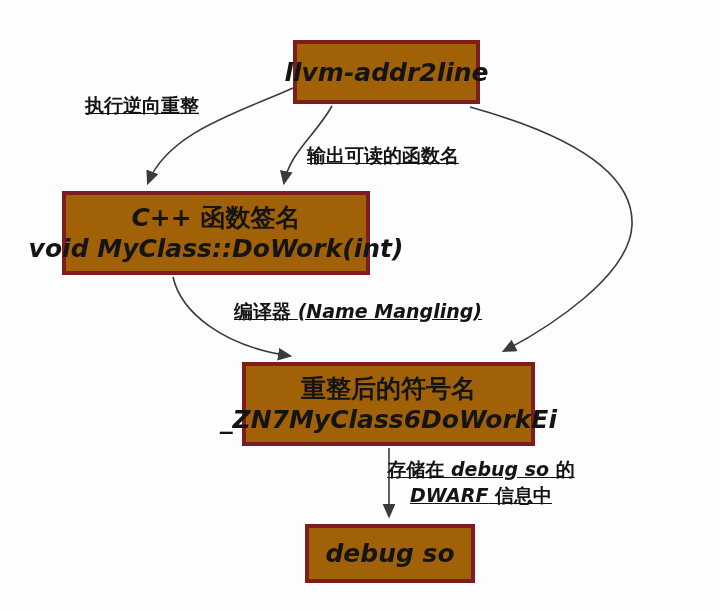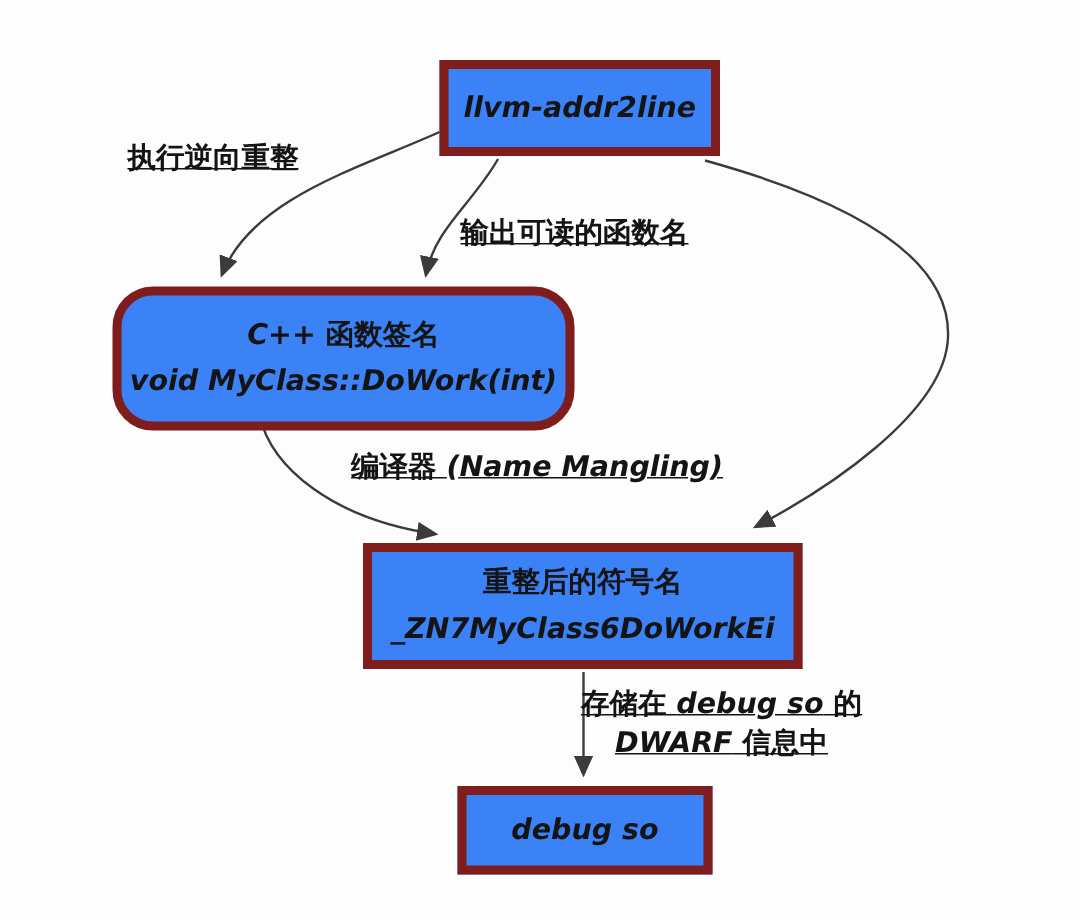--- a/index.html
+++ b/index.html
@@ -17,35 +17,35 @@
     left: 0; top: 0;
     width: 720px; height: 613px;
   }
   svg.arrows path.edge {
     fill: none;
     stroke: #3b3b3b;
     stroke-width: 1.6;
   }
   .node {
     position: absolute;
-    background: #3b82f6;
-    border: 6px solid #7f1d1d;
+    background: #a16207;
+    border: 4px solid #7f1d1d;
     display: flex;
     flex-direction: column;
     align-items: center;
     justify-content: center;
     text-align: center;
     box-sizing: border-box;
-    font-size: 19px;
+    font-size: 25px;
     font-weight: 600;
     line-height: 31px;
     white-space: nowrap;
   }
   .node-tool      { left: 293px; top: 40px;  width: 187px; height: 64px; }
-  .node-signature { left: 75px;  top: 191px; width: 308px; height: 96px; border-radius: 27px; }
+  .node-signature { left: 62px;  top: 191px; width: 308px; height: 84px; }
   .node-mangled   { left: 242px; top: 362px; width: 293px; height: 84px; }
   .node-debug     { left: 305px; top: 524px; width: 170px; height: 59px; }
   .elabel {
     position: absolute;
     font-size: 19px;
     font-weight: 600;
     line-height: 26px;
     white-space: nowrap;
     text-decoration: underline;
   }

